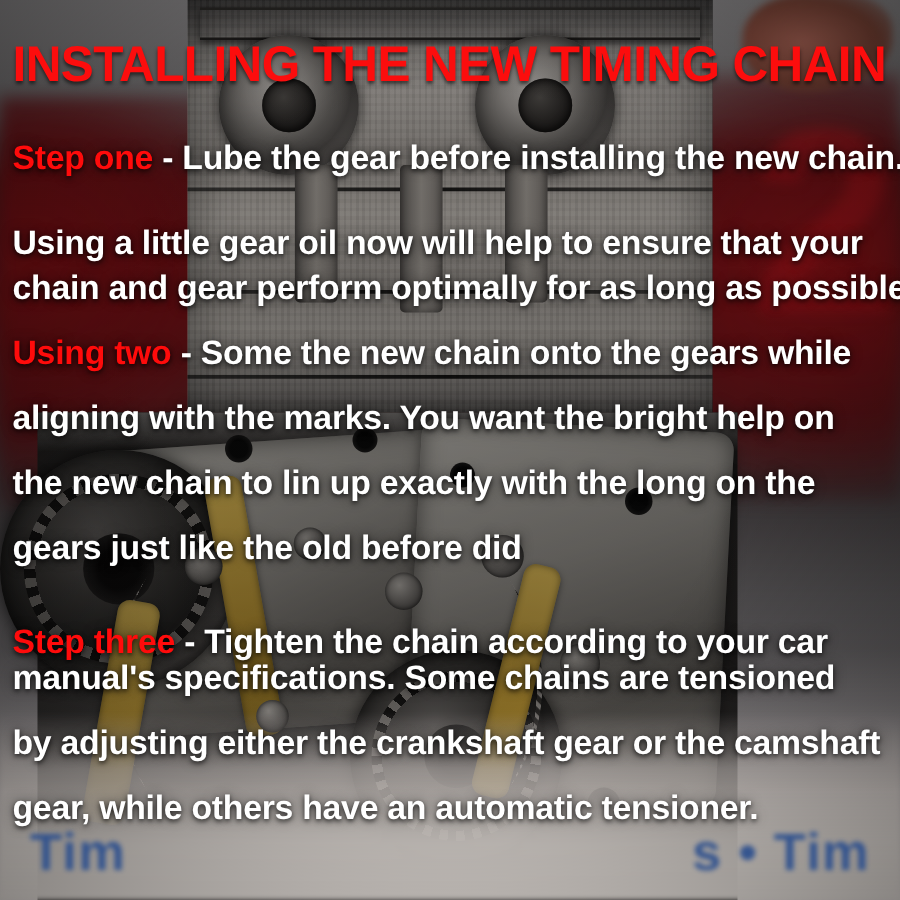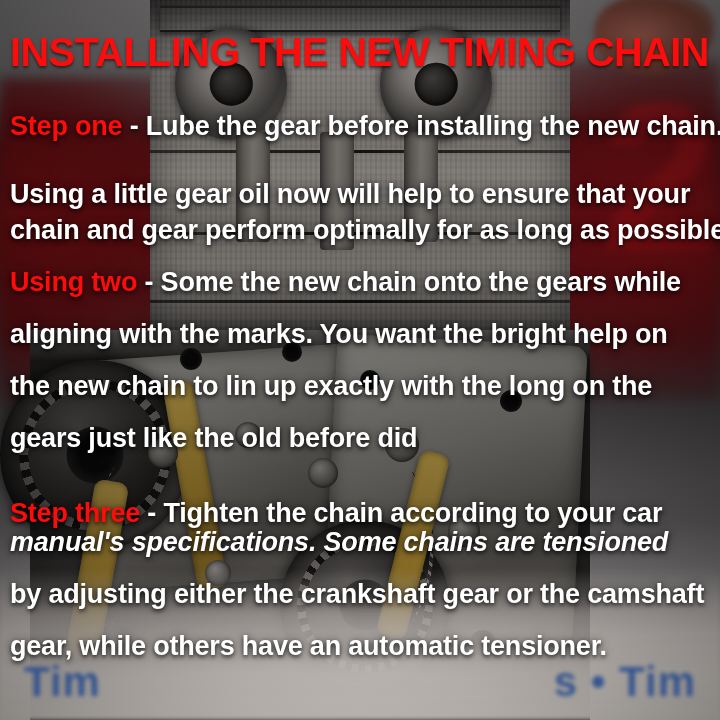--- a/index.html
+++ b/index.html
@@ -282,19 +282,19 @@
     <div class="title">INSTALLING THE NEW TIMING CHAIN</div>
     <div id="body-lines">
         <div class="line" style="top: 111px;"><span class="step">Step one</span><span> - Lube the gear before installing the new chain.</span></div>
         <div class="line" style="top: 179px;"><span>Using a little gear oil now will help to ensure that your</span></div>
         <div class="line" style="top: 215px;"><span>chain and gear perform optimally for as long as possible</span></div>
         <div class="line" style="top: 267px;"><span class="step">Using two</span><span> - Some the new chain onto the gears while</span></div>
         <div class="line" style="top: 319px;"><span>aligning with the marks. You want the bright help on</span></div>
         <div class="line" style="top: 371px;"><span>the new chain to lin up exactly with the long on the</span></div>
         <div class="line" style="top: 423px;"><span>gears just like the old before did</span></div>
         <div class="line" style="top: 450px; margin-top: 48px;"><span class="step">Step three</span><span> - Tighten the chain according to your car</span></div>
-        <div class="line" style="top: 527px; font-style: italic;"><span>manual's specifications. Some chains are tensioned</span></div>
+        <div class="line" style="top: 527px;"><span>manual's specifications. Some chains are tensioned</span></div>
         <div class="line" style="top: 579px;"><span>by adjusting either the crankshaft gear or the camshaft</span></div>
         <div class="line" style="top: 631px;"><span>gear, while others have an automatic tensioner.</span></div>
       </div>
   </div>
 
 </div>
 
 </body></html>

